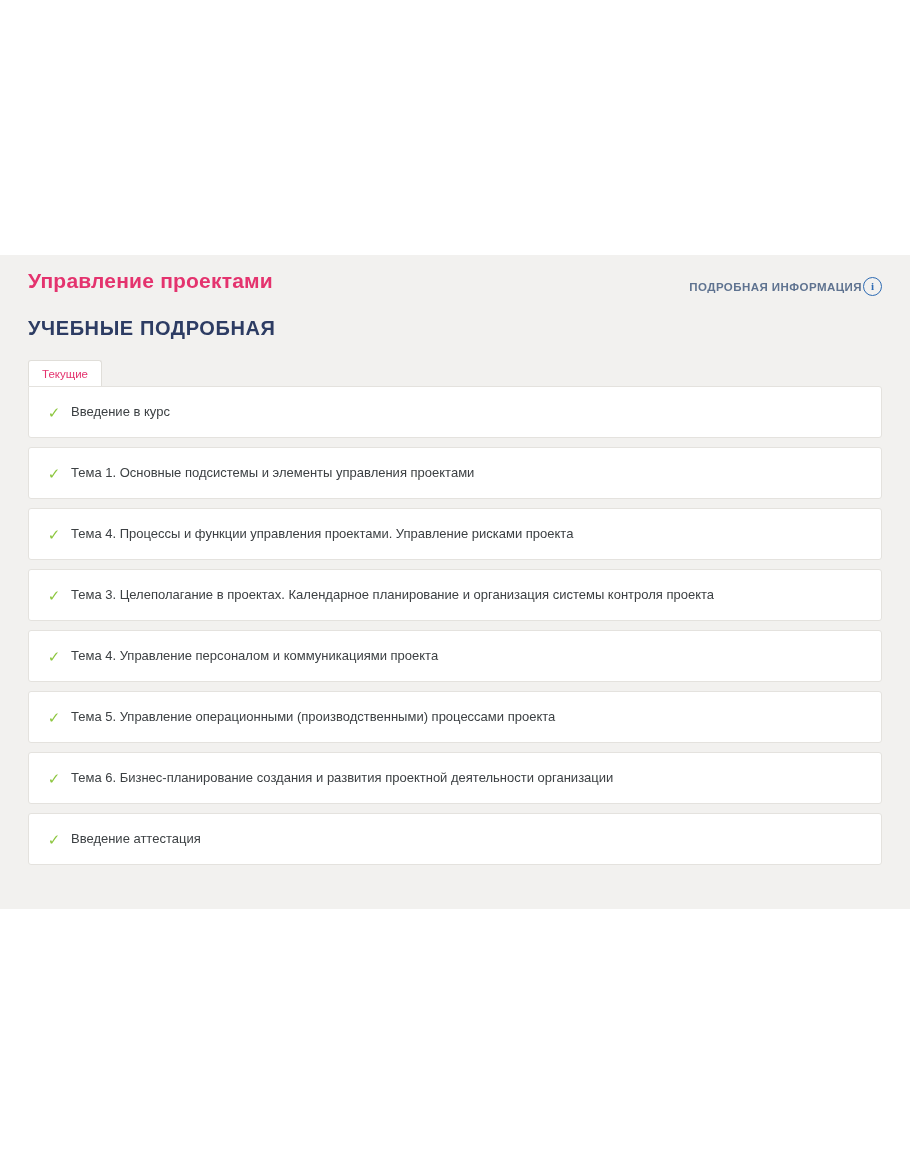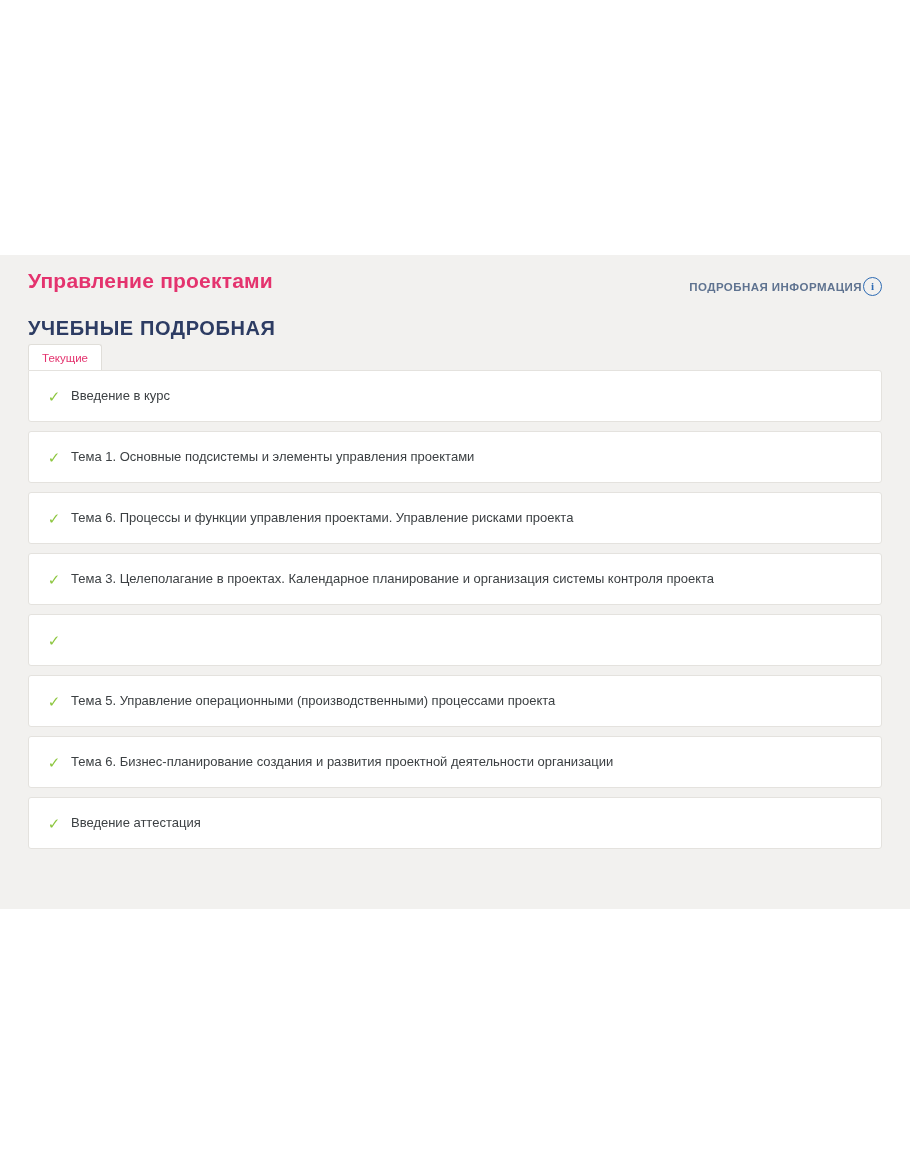--- a/index.html
+++ b/index.html
@@ -74,21 +74,21 @@
     line-height: 1;
   }
   .section-title {
     margin-top: 6px;
     font-size: 20px;
     font-weight: bold;
     color: #2d3c63;
     letter-spacing: 0.6px;
   }
   .tabs {
-    margin-top: 4px;
+    margin-top: 20px;
     display: flex;
     align-items: flex-end;
   }
   .tab {
     background: #ffffff;
     border: 1px solid #e0ded9;
     border-bottom: none;
     border-radius: 3px 3px 0 0;
     padding: 7px 13px 6px 13px;
     font-size: 11.5px;
@@ -159,30 +159,31 @@
           <span class="item-label">Введение в курс</span>
         </div>
 
         <div class="item">
           <span class="check-icon">✓</span>
           <span class="item-label">Тема 1. Основные подсистемы и элементы управления проектами</span>
         </div>
 
         <div class="item">
           <span class="check-icon">✓</span>
-          <span class="item-label">Тема 6. Процессы и функции управления проектами. Управление рисками проекта</span>
+          <span class="item-label">Тема 4. Процессы и функции управления проектами. Управление рисками проекта</span>
         </div>
 
         <div class="item">
           <span class="check-icon">✓</span>
           <span class="item-label">Тема 3. Целеполагание в проектах. Календарное планирование и организация системы контроля проекта</span>
         </div>
 
         <div class="item">
           <span class="check-icon">✓</span>
+          <span class="item-label">Тема 4. Управление персоналом и коммуникациями проекта</span>
         </div>
 
         <div class="item">
           <span class="check-icon">✓</span>
           <span class="item-label">Тема 5. Управление операционными (производственными) процессами проекта</span>
         </div>
 
         <div class="item">
           <span class="check-icon">✓</span>
           <span class="item-label">Тема 6. Бизнес-планирование создания и развития проектной деятельности организации</span>

